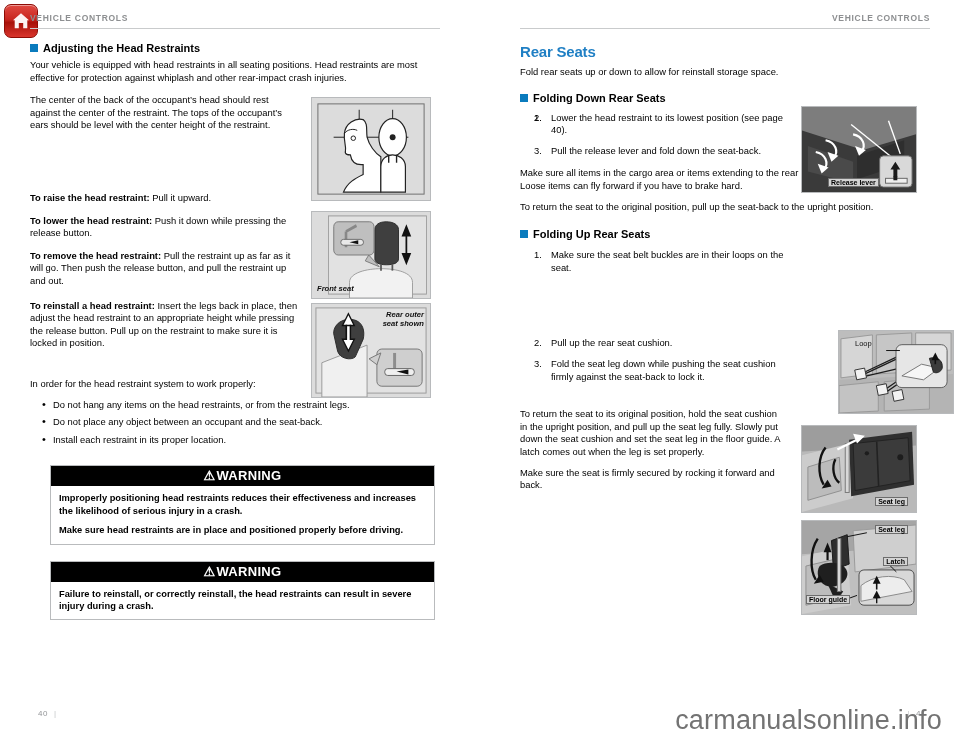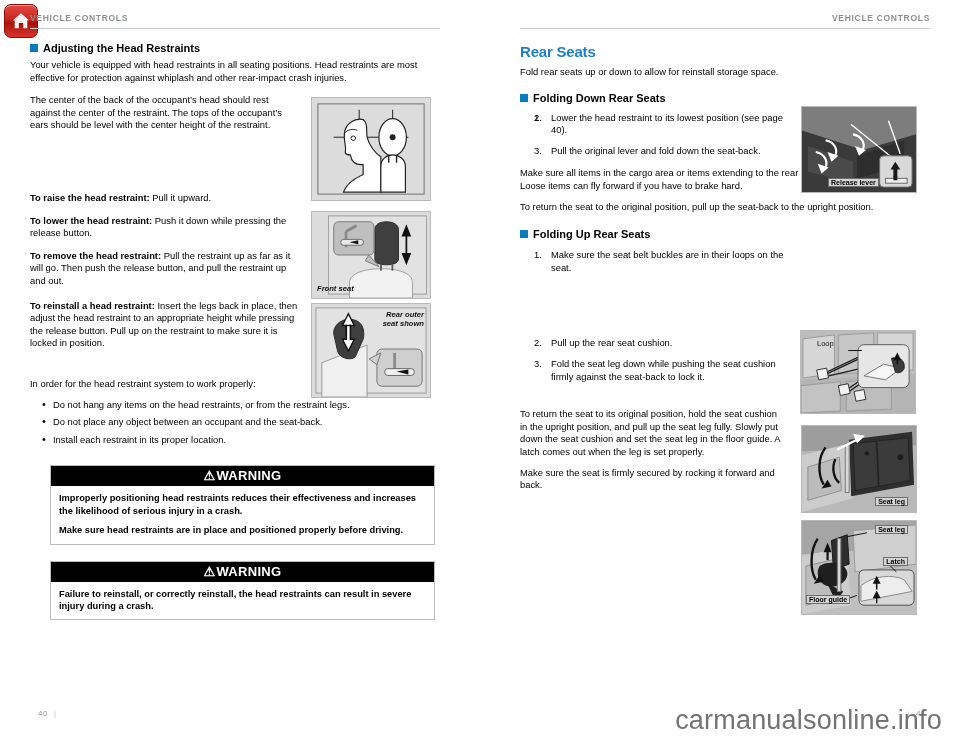--- a/index.html
+++ b/index.html
@@ -251,21 +251,21 @@
     <p class="body">Fold rear seats up or down to allow for reinstall storage space.</p>
 
     <h3 class="sub-title">
       <span class="blue-sq"></span>
       <span>Folding Down Rear Seats</span>
     </h3>
 
     <ol class="numlist" style="width:262px; margin-top:7px;">
       <li><span class="num">1.</span></li>
       <li><span class="num">2.</span><span>Lower the head restraint to its lowest position (see page 40).</span></li>
-      <li style="width:360px;"><span class="num">3.</span><span>Pull the original lever and fold down the seat-back.</span></li>
+      <li style="width:360px;"><span class="num">3.</span><span>Pull the release lever and fold down the seat-back.</span></li>
     </ol>
 
     <p class="body" style="margin-top:10px;">Make sure all items in the cargo area or items extending to the rear seats are properly secured. Loose items can fly forward if you have to brake hard.</p>
     <p class="body">To return the seat to the original position, pull up the seat-back to the upright position.</p>
 
     <h3 class="sub-title" style="margin-top:15px;">
       <span class="blue-sq"></span>
       <span>Folding Up Rear Seats</span>
     </h3>
 
@@ -302,21 +302,21 @@
       <rect x="79" y="50" width="33" height="32" rx="4" fill="#d9d9d9" stroke="#6b6b6b"></rect>
       <g fill="#1a1a1a">
         <polygon points="95,56 90,64 93,64 93,72 97,72 97,64 100,64"></polygon>
       </g>
       <rect x="85" y="73" width="22" height="5" fill="#efefef" stroke="#666"></rect>
       <rect x="93" y="71" width="4" height="4" fill="#1a1a1a"></rect>
     </svg>
     <div class="caption boxed" style="left:26px; bottom:5px;">Release lever</div>
   </div>
 
-  <div class="fig" style="left:800px; top:330px; width:116px; height:84px; background:#cfcfcf;">
+  <div class="fig" style="left:838px; top:330px; width:116px; height:84px; background:#cfcfcf;">
     <svg viewBox="0 0 116 84" preserveAspectRatio="none" aria-hidden="true">
       <rect width="116" height="84" fill="#cfcfcf"></rect>
       <path d="M0 0 L116 0 L116 46 L0 52 Z" fill="#bdbdbd"></path>
       <path d="M2 8 L34 4 L34 44 L2 48 Z" fill="#d6d6d6" stroke="#9a9a9a"></path>
       <path d="M38 4 L74 2 L74 42 L38 44 Z" fill="#c6c6c6" stroke="#9a9a9a"></path>
       <path d="M78 2 L114 2 L114 40 L78 42 Z" fill="#d6d6d6" stroke="#9a9a9a"></path>
       <path d="M0 50 L116 44 L116 84 L0 84 Z" fill="#b4b4b4"></path>
       <path d="M0 56 L40 52 L40 82 L0 84 Z" fill="#c3c3c3" stroke="#9a9a9a"></path>
       <path d="M46 52 L92 48 L92 80 L46 82 Z" fill="#bdbdbd" stroke="#9a9a9a"></path>
       <g stroke="#1c1c1c" stroke-width="1.3" fill="none">

